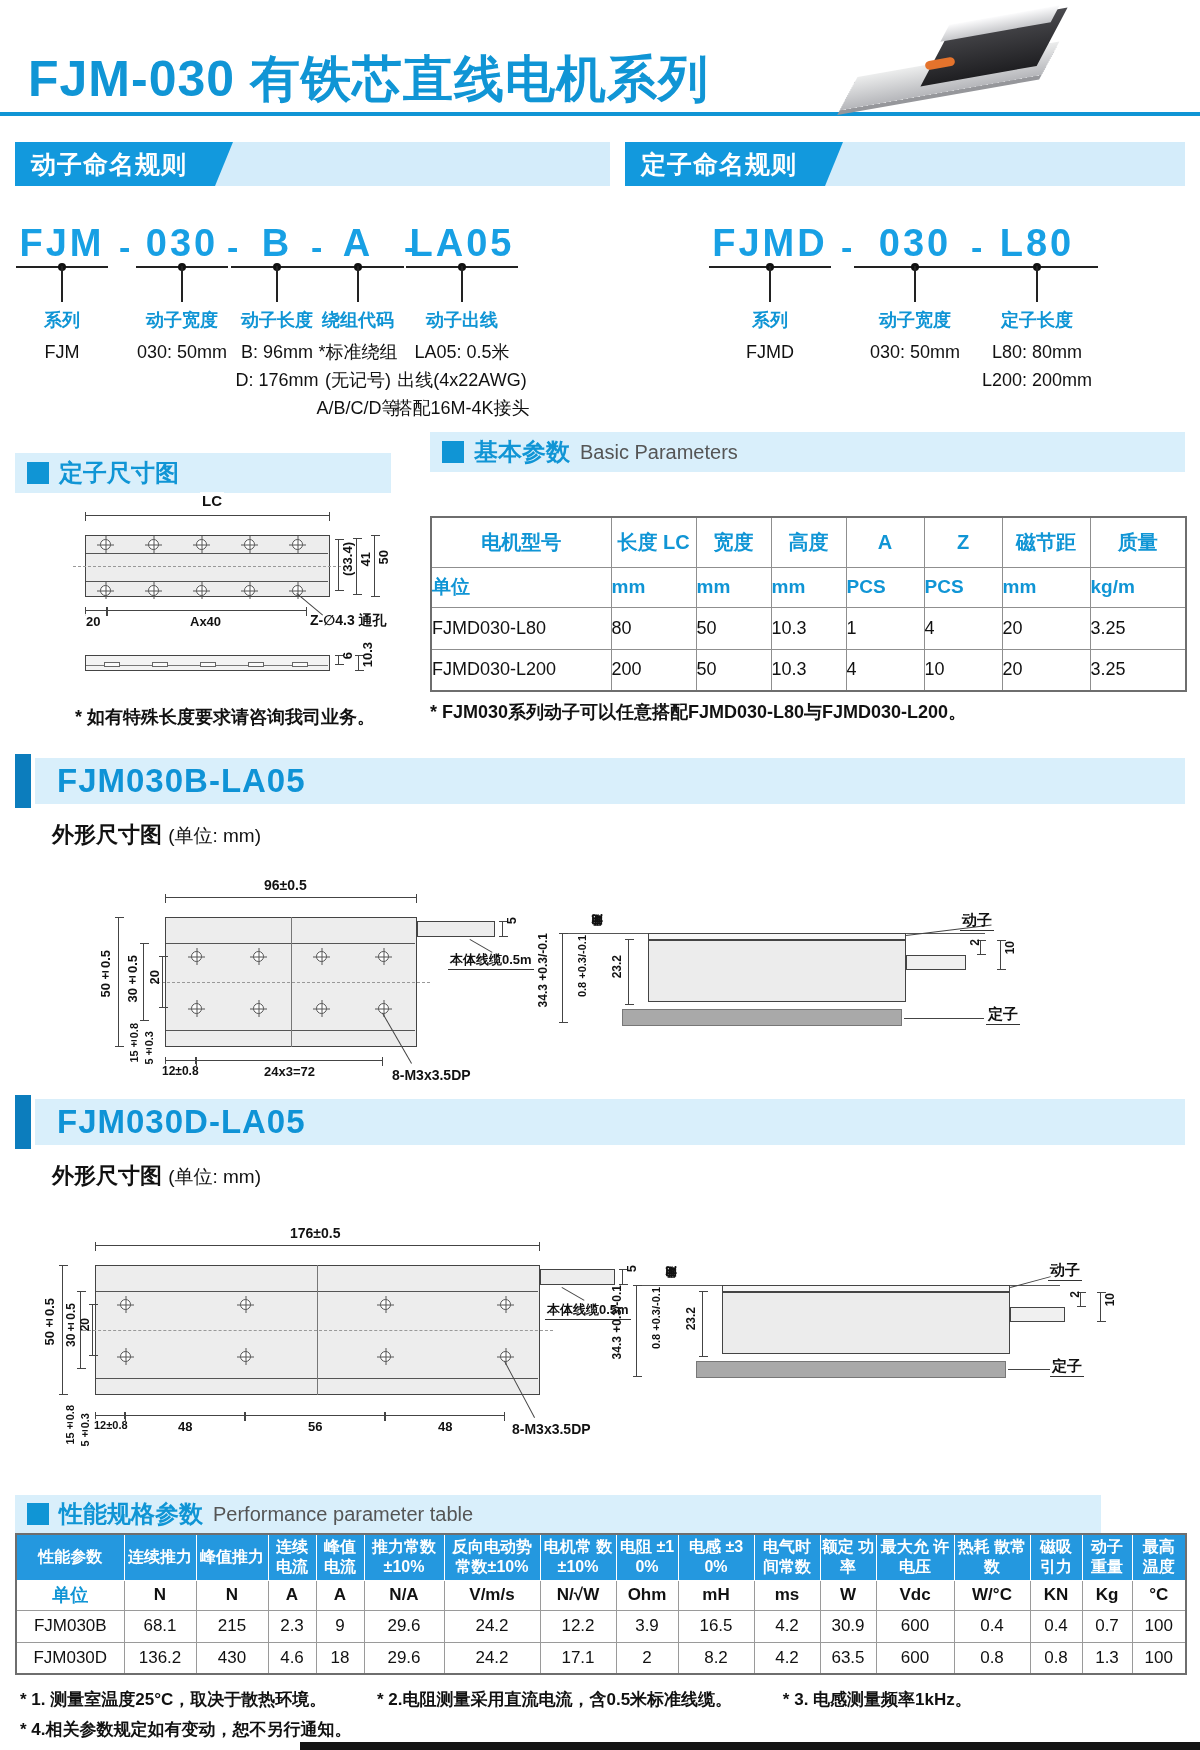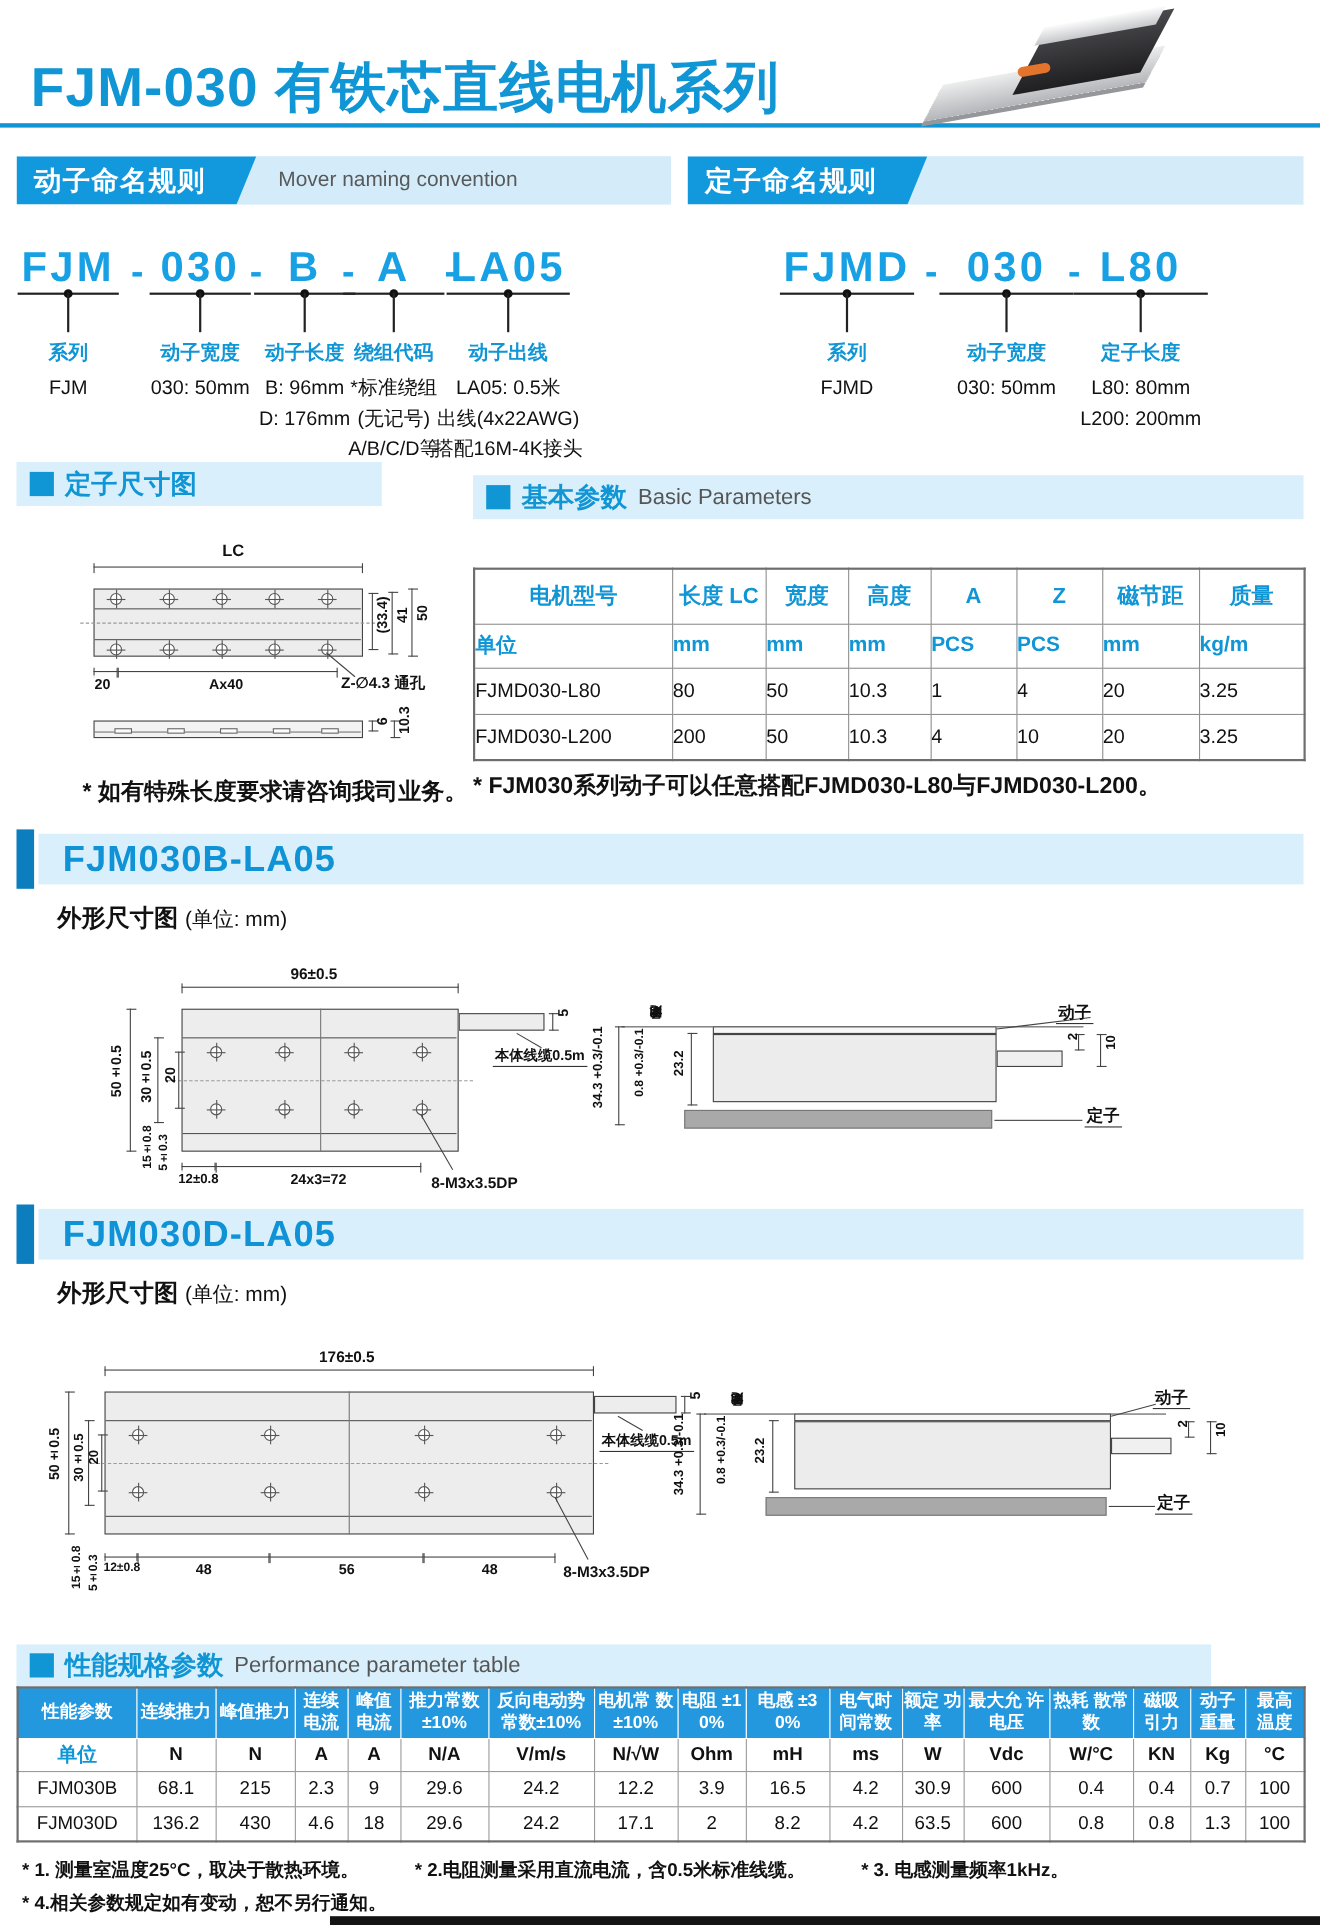--- a/index.html
+++ b/index.html
@@ -47,21 +47,21 @@
 .dimv::before,.dimv::after{content:"";position:absolute;left:-4px;width:9px;border-top:1px solid #444}
 .dimv::before{top:0}.dimv::after{bottom:0}
 .leader{position:absolute;border-top:1px solid #444;transform-origin:0 0}
 .dimlbl{position:absolute;font-size:13px;color:#111;white-space:nowrap;background:rgba(255,255,255,.85);padding:0 2px;font-weight:700}
 .vtext{position:absolute;writing-mode:vertical-rl;transform:rotate(180deg);font-size:13px;color:#111;white-space:nowrap;font-weight:700}
 .hole{position:absolute;width:11px;height:11px;border:1px solid #555;border-radius:50%;background:#fff}
 .hole::before{content:"";position:absolute;left:50%;top:-4px;height:17px;border-left:1px solid #555;transform:translateX(-.5px)}
 .hole::after{content:"";position:absolute;top:50%;left:-4px;width:17px;border-top:1px solid #555;transform:translateY(-.5px)}
 .slot{position:absolute;width:16px;height:5px;border:1px solid #666;background:#fbfbfb}
 .calloutlbl{position:absolute;font-size:14px;font-weight:700;color:#111;white-space:nowrap;border-bottom:1px solid #333;padding:0 2px}
-.note{position:absolute;font-size:21px;font-weight:700;color:#111;white-space:nowrap}
+.note{position:absolute;font-size:18px;font-weight:700;color:#111;white-space:nowrap}
 
 table{border-collapse:collapse;table-layout:fixed}
 .basic{position:absolute;left:430px;top:516px;width:755px;border:2px solid #6e6e6e}
 .basic th,.basic td{border:1px solid #8f8f8f;vertical-align:middle;overflow:hidden}
 .basic th{color:#1095d5;font-weight:700;font-size:20px;height:50px;line-height:24px}
 .basic td.unit{color:#1095d5;font-weight:700;font-size:19px;height:40px}
 .basic td{font-size:18px;color:#111;height:42px}
 .perf{position:absolute;left:15px;top:1533px;width:1170px;border:2px solid #6e6e6e}
 .perf th{background:#2498df;color:#fff;font-size:16px;font-weight:700;border:1px solid #fff;padding:2px 1px;height:46px;line-height:20px;word-break:break-all;vertical-align:middle}
 .perf td{border:1px solid #9a9a9a;text-align:center;font-size:17px;color:#111;height:32px;vertical-align:middle}
@@ -82,21 +82,20 @@
 
   <div class="abs" style="left:845px;top:5px;width:220px;height:106px">
     <div class="abs" style="left:2px;top:56px;width:205px;height:30px;background:linear-gradient(180deg,#eceded,#b5b6ba);transform:rotate(-10deg) skewX(-38deg);box-shadow:0 4px 0 #96979b"></div>
     <div class="abs" style="left:90px;top:16px;width:118px;height:52px;background:linear-gradient(180deg,#4a4a4e,#1f1f22);transform:rotate(-10deg) skewX(-38deg)"></div>
     <div class="abs" style="left:99px;top:11px;width:112px;height:15px;background:linear-gradient(180deg,#fbfbfc,#c6c7ca);transform:rotate(-10deg) skewX(-38deg)"></div>
     <div class="abs" style="left:80px;top:54px;width:30px;height:9px;border-radius:5px;background:#e4732c;transform:rotate(-10deg)"></div>
   </div>
 
   <div class="banner" style="left:15px;width:595px">
     <div class="banner-blue">动子命名规则</div>
-    <div class="banner-en">Mover naming convention</div>
   </div>
   <div class="banner" style="left:625px;width:560px">
     <div class="banner-blue">定子命名规则</div>
   </div>
 
   <div class="abs" style="left:15px;top:200px;width:600px;height:190px">
     <div class="nm-dash" style="left:104px">-</div>
     <div class="nm-dash" style="left:212px">-</div>
     <div class="nm-dash" style="left:296px">-</div>
     <div class="nm-dash" style="left:389px">-</div>
@@ -187,21 +186,21 @@
           <i class="nm-dot"></i>
         </div>
       <div class="nm-label">定子长度</div>
       <div class="nm-lines">
           <div class="nm-line">L80: 80mm</div>
           <div class="nm-line">L200: 200mm</div>
         </div>
     </div>
   </div>
 
-  <div class="band" style="left:15px;top:420px;width:332px">
+  <div class="band" style="left:15px;top:453px;width:376px">
     <span class="sq"></span>
     <span class="cn">定子尺寸图</span>
   </div>
   <div class="band" style="left:430px;top:432px;width:755px">
     <span class="sq"></span>
     <span class="cn">基本参数</span>
     <span class="en">Basic Parameters</span>
   </div>
 
   <div class="abs" style="left:20px;top:470px;width:405px;height:280px">

